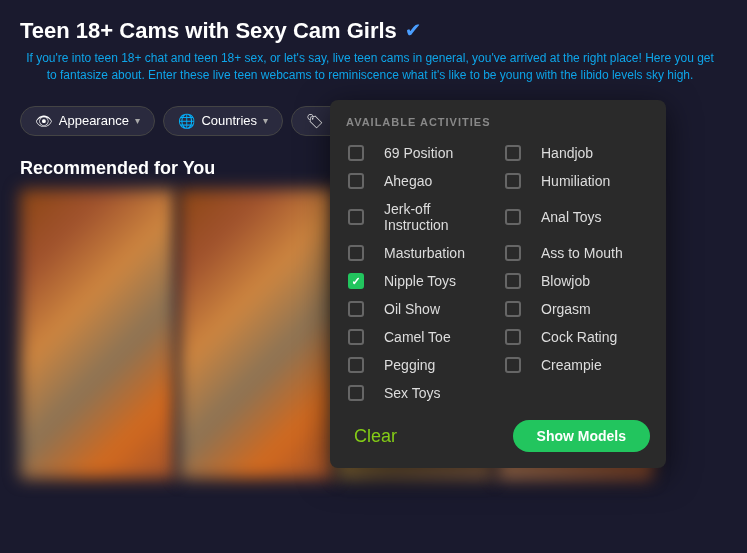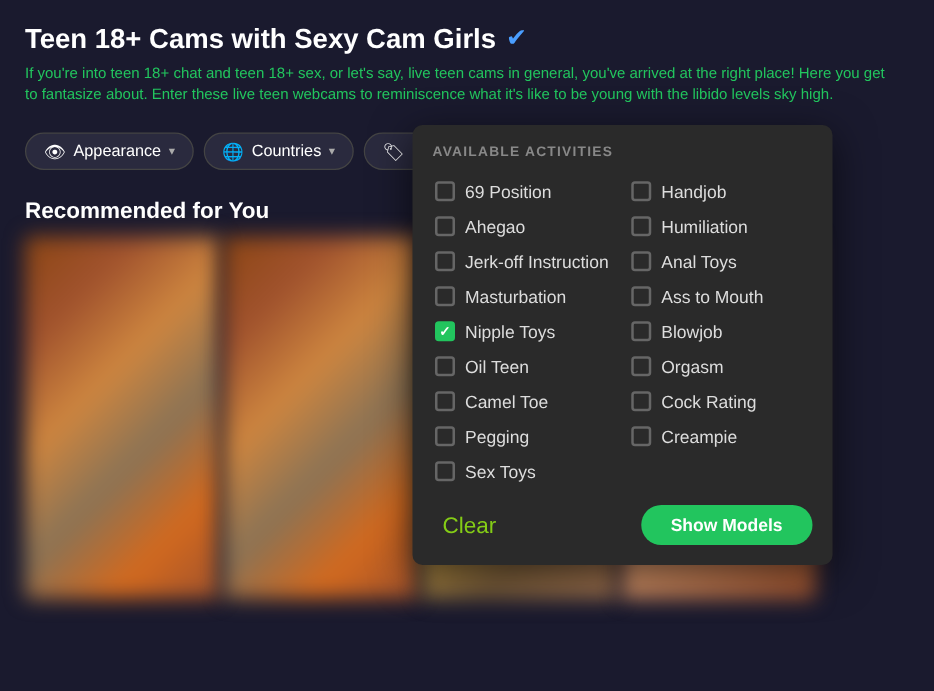--- a/index.html
+++ b/index.html
@@ -28,24 +28,25 @@
       font-size: 22px;
       font-weight: bold;
     }
 
     .verified-icon {
       color: #4a9eff;
       font-size: 20px;
     }
 
     .subtitle {
-      color: #22c55e;
+      color: #0ea5e9;
       font-size: 12px;
       line-height: 1.4;
       max-width: 700px;
+      text-align: center;
     }
 
     .filter-bar {
       display: flex;
       align-items: center;
       gap: 8px;
       padding: 12px 20px;
       background: #1a1a2e;
     }
 
@@ -127,21 +128,21 @@
     .activities-grid {
       display: grid;
       grid-template-columns: 1fr 1fr;
       gap: 6px 10px;
       margin-bottom: 16px;
     }
 
     .activity-item {
       display: flex;
       align-items: center;
-      gap: 8px;
+      gap: 20px;
       cursor: pointer;
       padding: 3px 2px;
     }
 
     .activity-item label {
       color: #dddddd;
       font-size: 14px;
       cursor: pointer;
       user-select: none;
     }
@@ -299,21 +300,21 @@
       <div class="checkbox checked"></div>
       <label>Nipple Toys</label>
     </div>
 
     <div class="activity-item">
       <div class="checkbox"></div>
       <label>Blowjob</label>
     </div>
     <div class="activity-item">
       <div class="checkbox"></div>
-      <label>Oil Teen</label>
+      <label>Oil Show</label>
     </div>
 
     <div class="activity-item">
       <div class="checkbox"></div>
       <label>Orgasm</label>
     </div>
     <div class="activity-item">
       <div class="checkbox"></div>
       <label>Camel Toe</label>
     </div>

